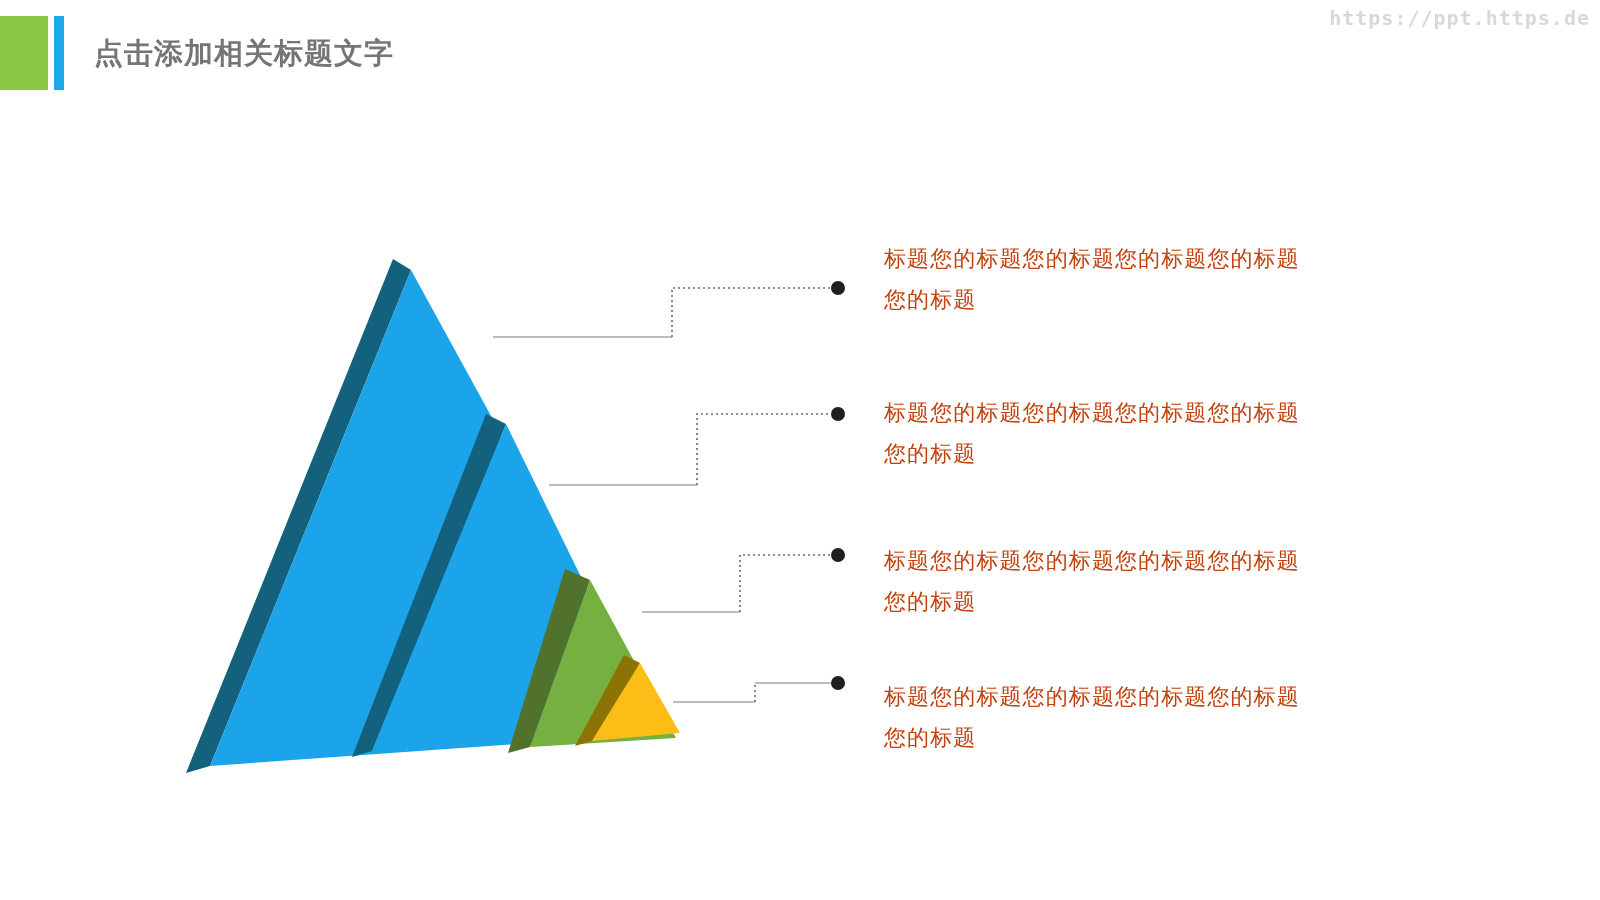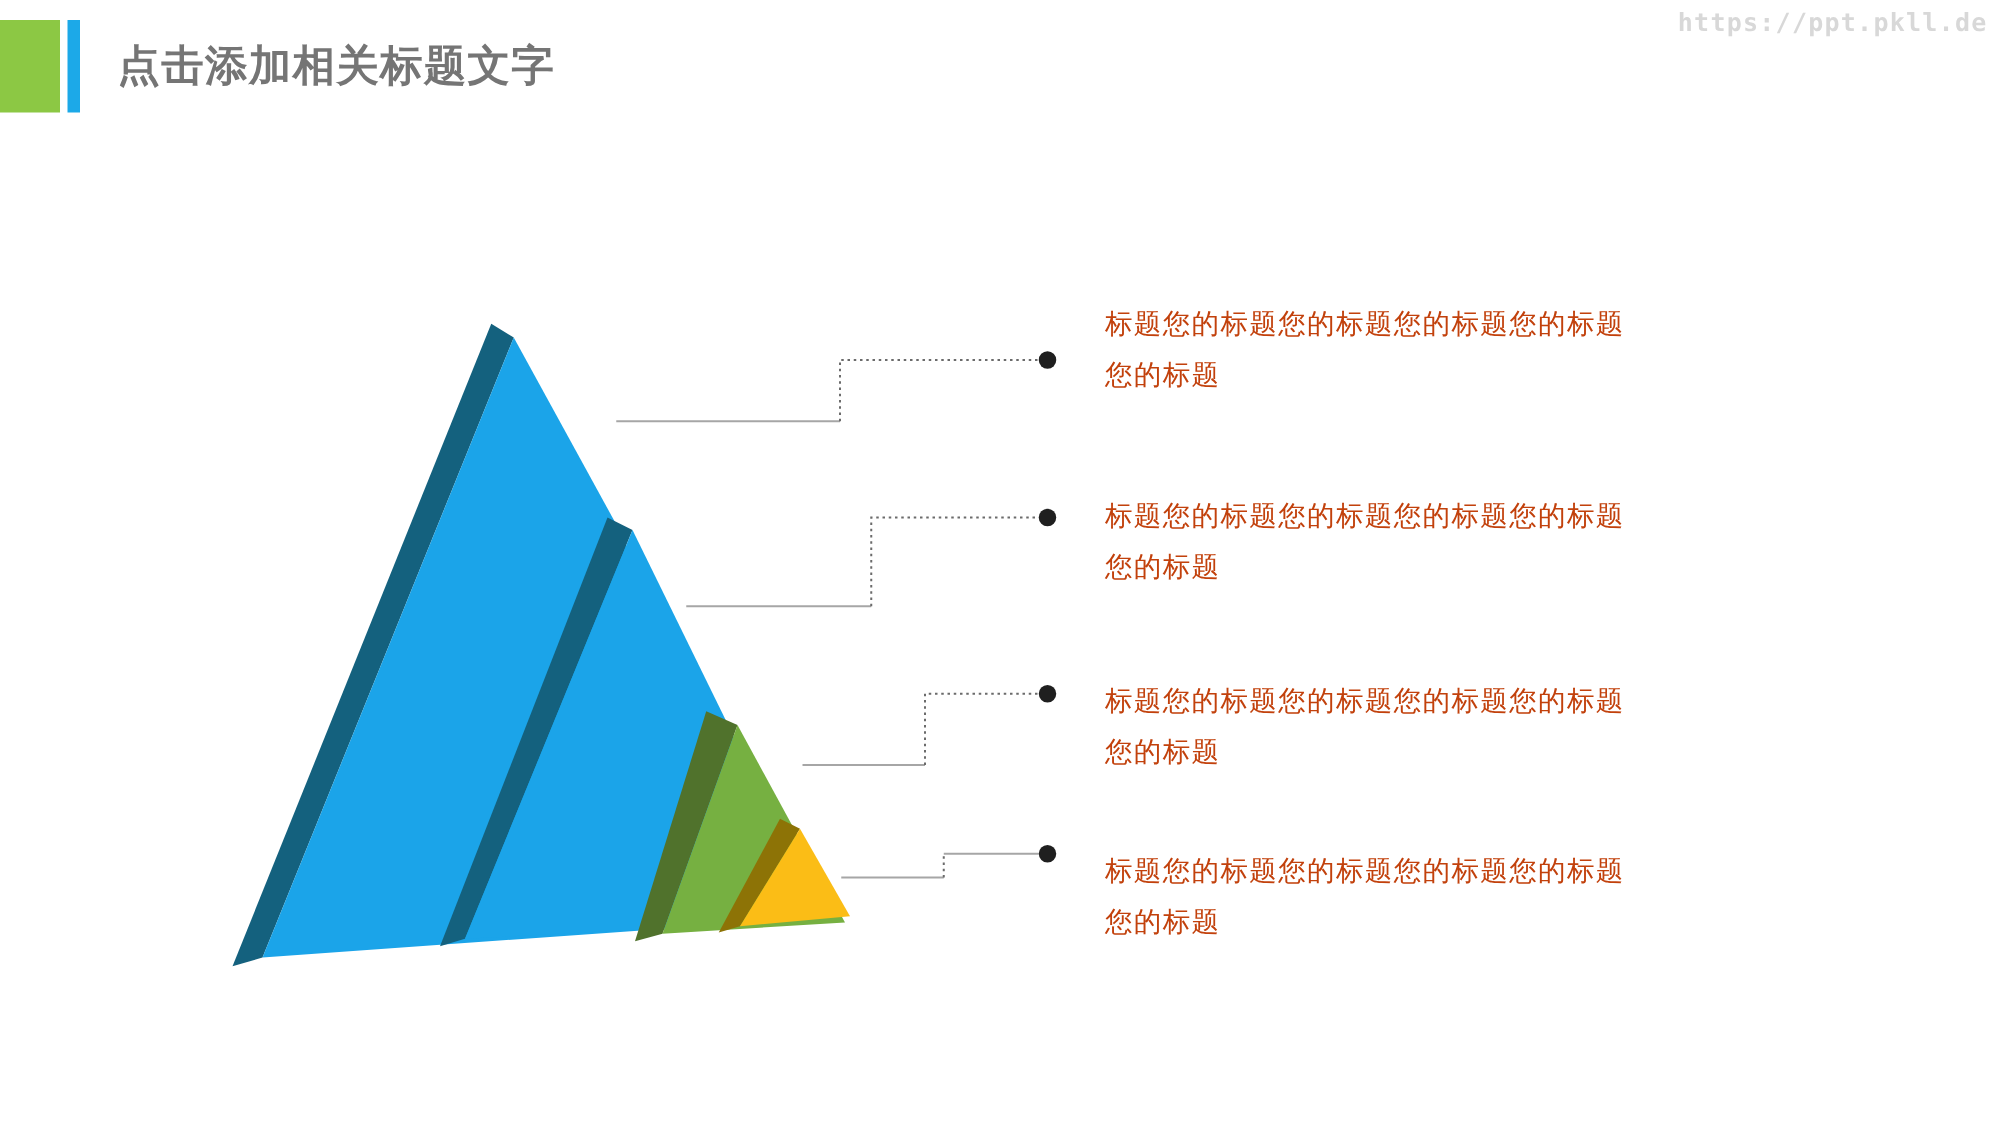--- a/index.html
+++ b/index.html
@@ -20,21 +20,21 @@
     width: 48px; height: 74px;
     background: #8CC844;
   }
   .accent-blue {
     position: absolute; left: 54px; top: 16px;
     width: 10px; height: 74px;
     background: #1CA9E8;
   }
   .slide-title {
     position: absolute; left: 94px; top: 32px;
-    font-size: 34px; font-weight: bold;
+    font-size: 29px; font-weight: bold;
     color: #757575; letter-spacing: 1px;
     line-height: 42px; white-space: nowrap;
   }
   .watermark {
     position: absolute; right: 10px; top: 6px;
     font-family: "DejaVu Sans Mono", "Liberation Mono", monospace;
     font-size: 20px; font-weight: bold;
     color: #D8D8D8; letter-spacing: 1px;
     white-space: nowrap;
   }
@@ -60,21 +60,21 @@
   .item-text-4 { top: 676px; }
 </style>
 </head>
 <body>
 
 <div class="slide">
 
   <div class="accent-green"></div>
   <div class="accent-blue"></div>
   <div class="slide-title">点击添加相关标题文字</div>
-  <div class="watermark">https://ppt.pkll.de</div>
+  <div class="watermark">https://ppt.https.de</div>
 
   <svg class="diagram-svg" viewBox="0 0 1600 900">
 
     <g>
       <polygon points="393,259 411,270 210,766 186,773" fill="#14617E"></polygon>
       <polygon points="411,270 496,425 616,737 210,766" fill="#1BA4E9"></polygon>
     </g>
 
     <g>
       <polygon points="486,414 506,424 372,751 352,757" fill="#14617E"></polygon>

